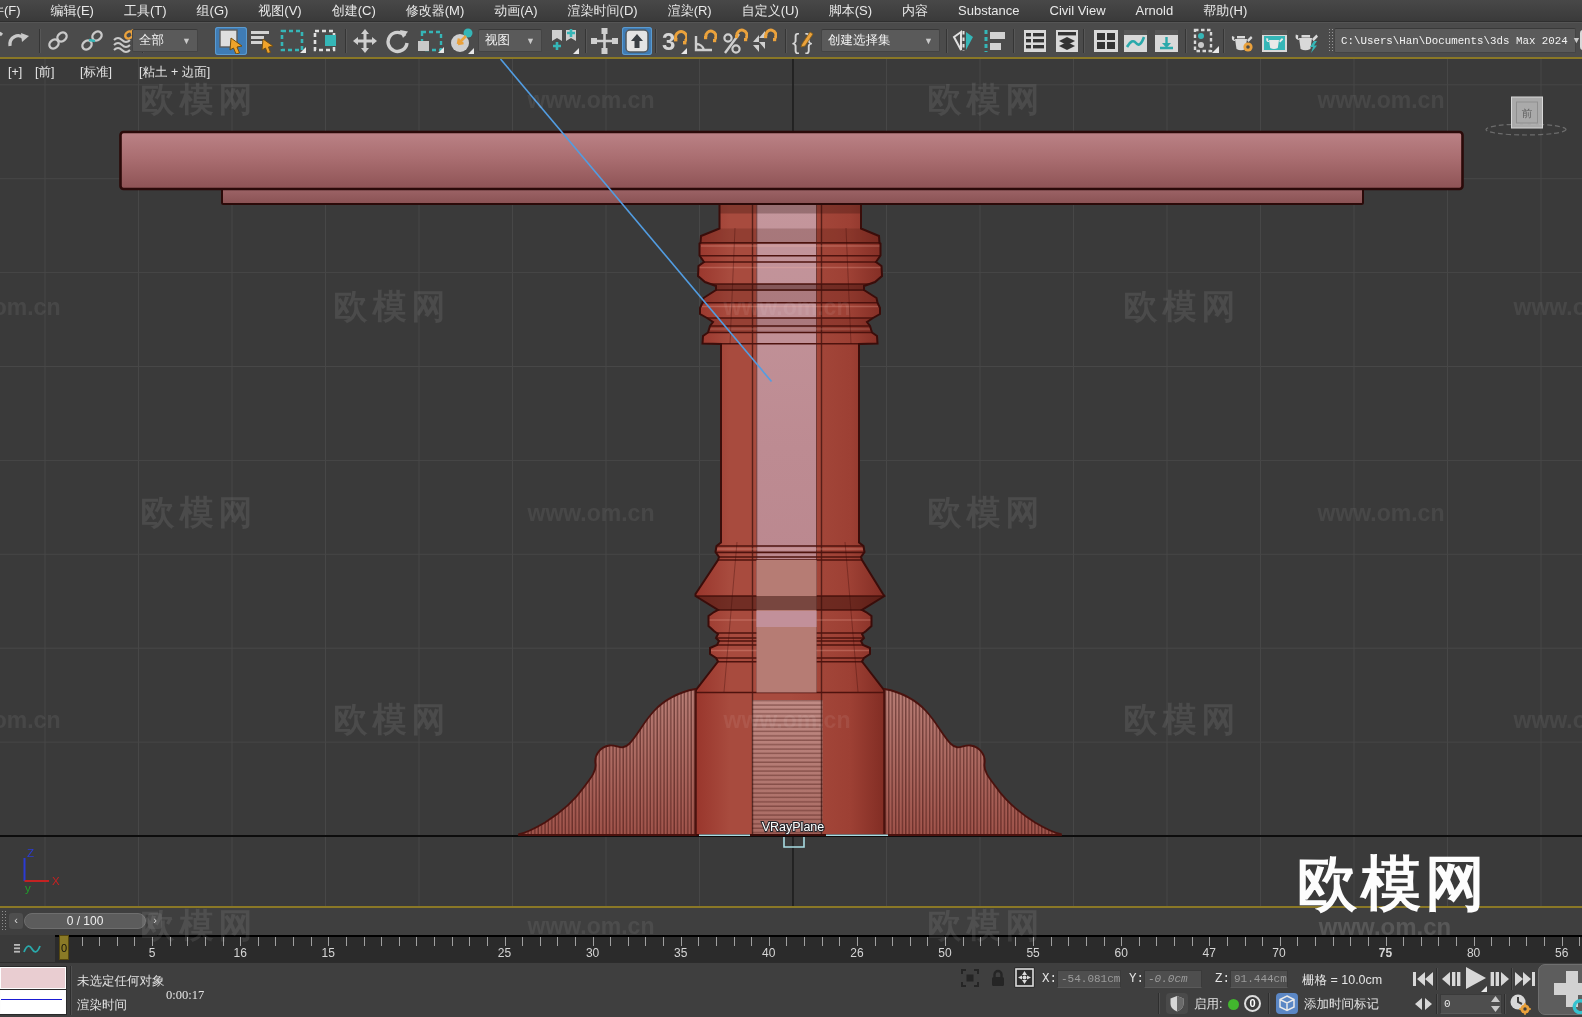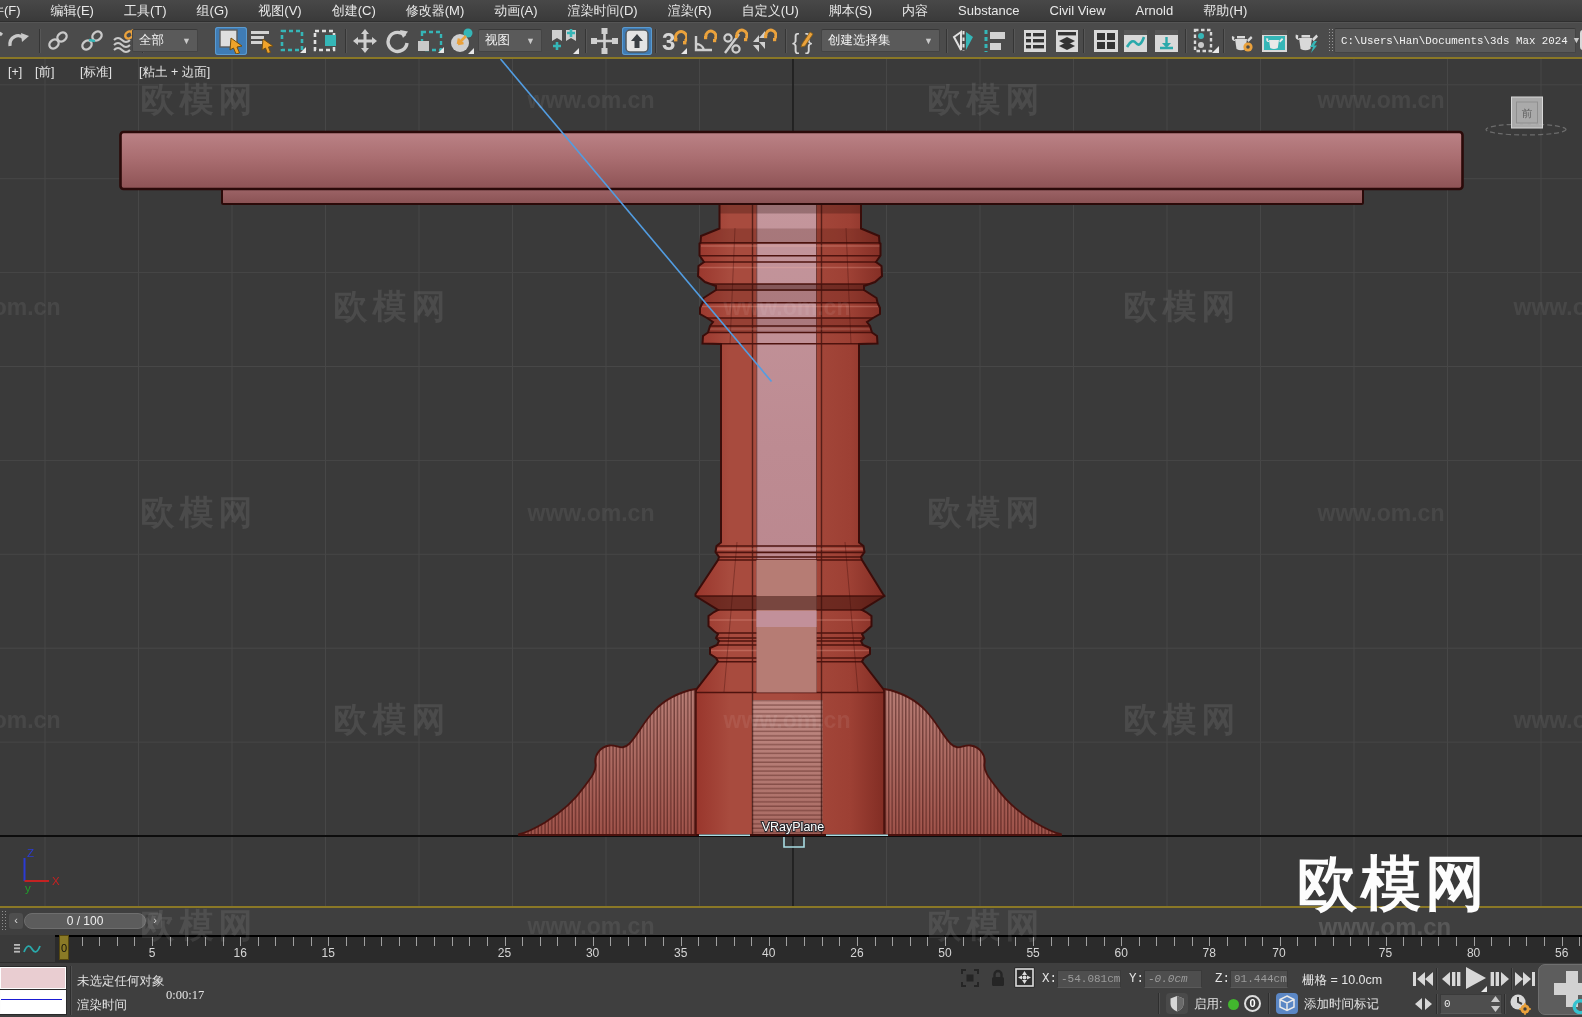--- a/index.html
+++ b/index.html
@@ -747,23 +747,23 @@
         <div class="tnum" style="left: 273.3px;">15</div>
         <div class="tnum" style="left: 361.4px; margin-top: 38px;">20</div>
         <div class="tnum" style="left: 449.5px;">25</div>
         <div class="tnum" style="left: 537.6px;">30</div>
         <div class="tnum" style="left: 625.7px;">35</div>
         <div class="tnum" style="left: 713.8px;">40</div>
         <div class="tnum" style="left: 801.9px;">26</div>
         <div class="tnum" style="left: 890px;">50</div>
         <div class="tnum" style="left: 978.1px;">55</div>
         <div class="tnum" style="left: 1066.2px;">60</div>
-        <div class="tnum" style="left: 1154.3px;">78</div>
+        <div class="tnum" style="left: 1154.3px;">47</div>
         <div class="tnum" style="left: 1224px;">70</div>
-        <div class="tnum" style="left: 1330.5px;">75</div>
+        <div class="tnum" style="left: 1330.5px; font-weight: bold;">75</div>
         <div class="tnum" style="left: 1418.6px;">80</div>
         <div class="tnum" style="left: 1506.7px;">56</div>
       </div>
     <div id="tb-marker">0</div>
   </div>
 
   <div id="statusbar">
     <div id="listener-pink"></div>
     <div id="listener-white">
         <div class="bl"></div>

